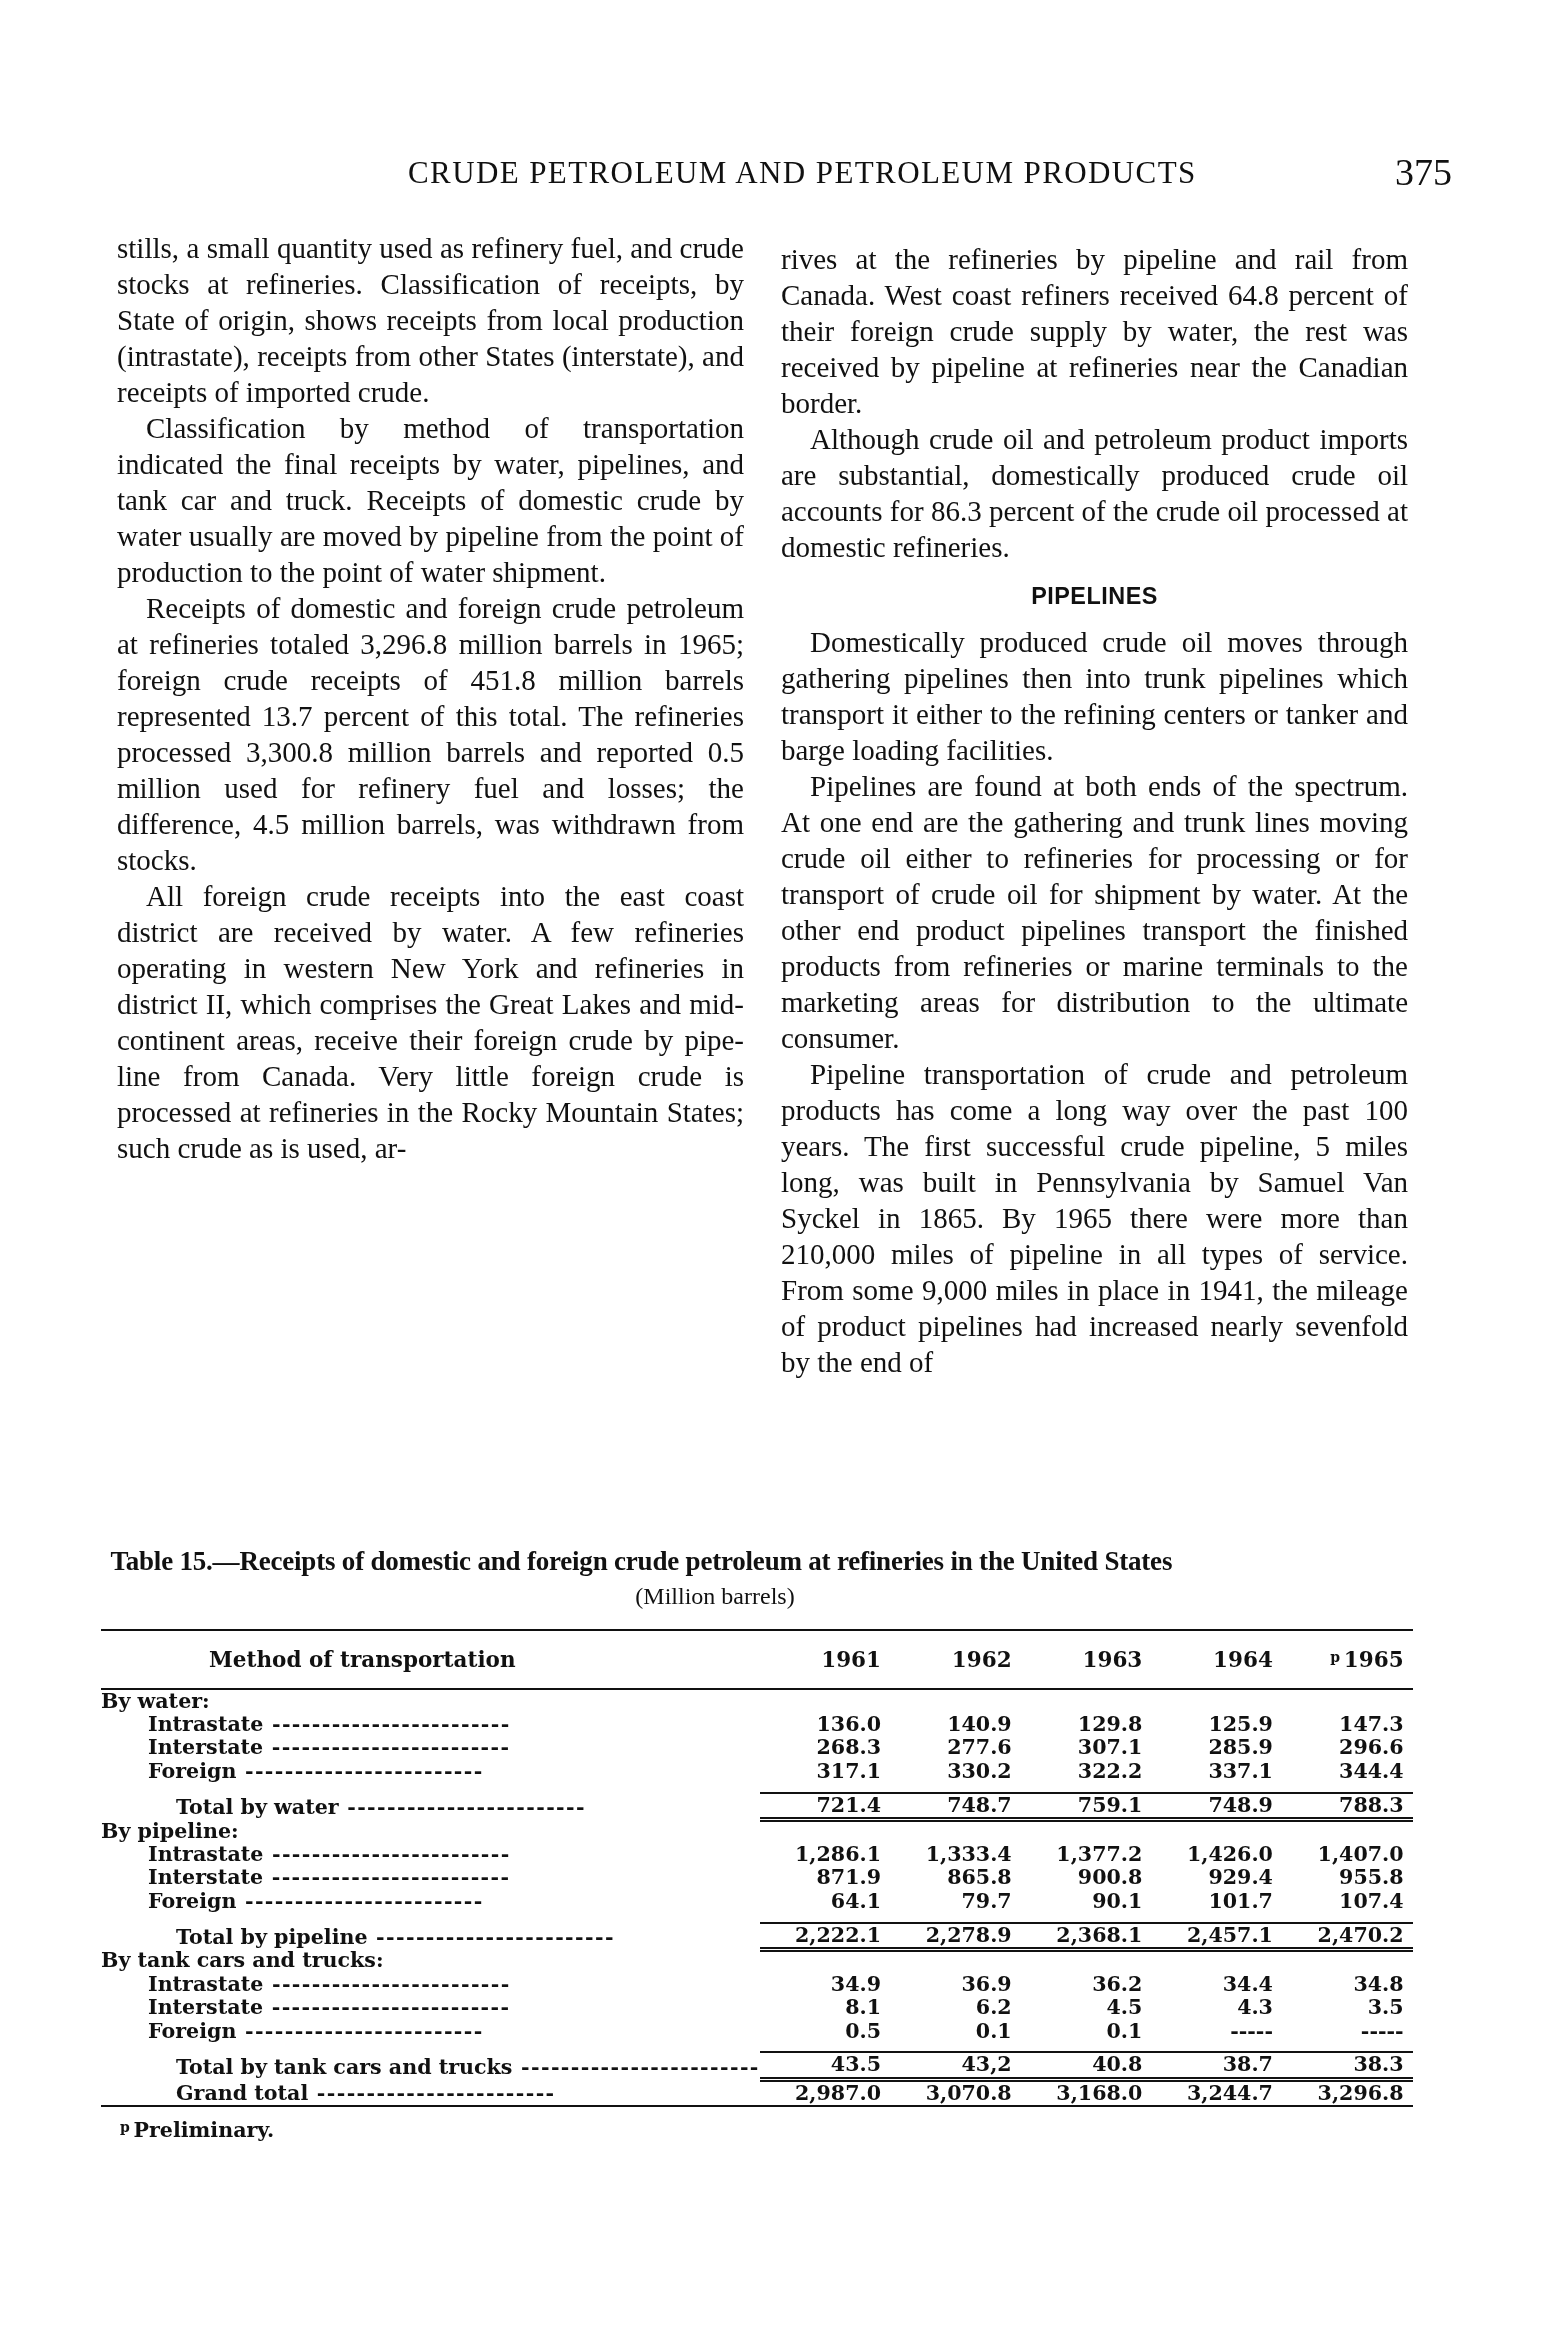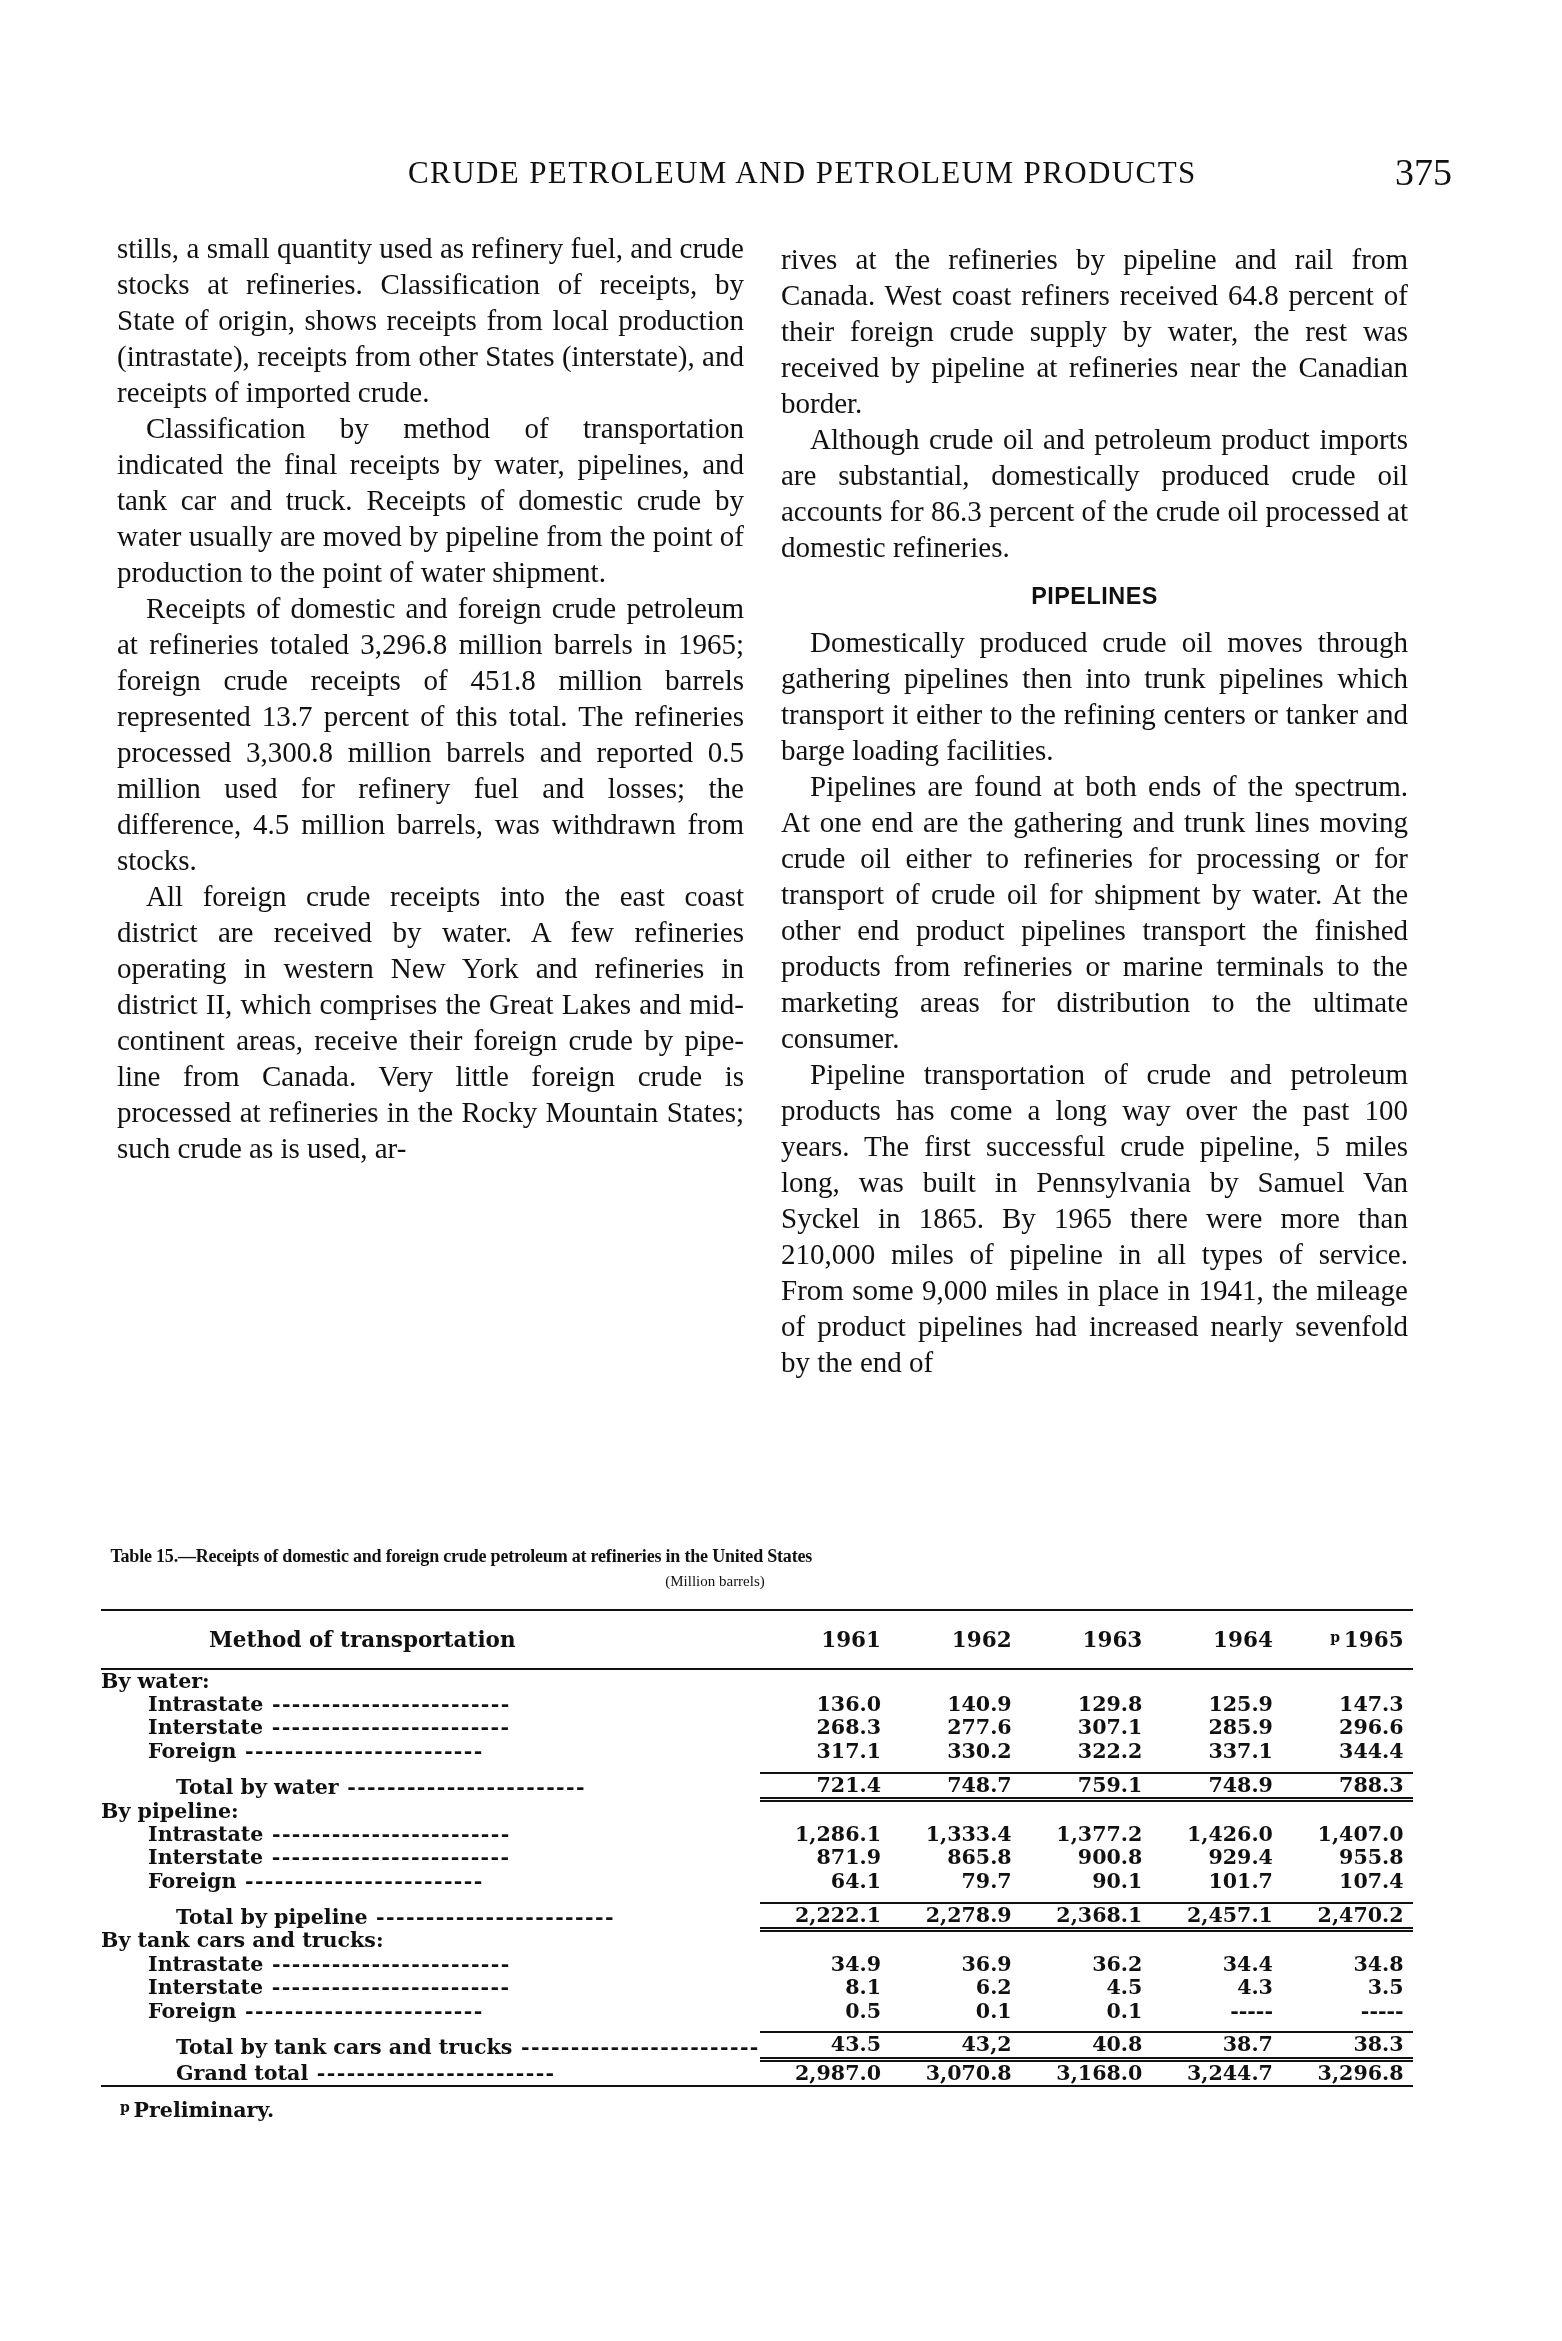--- a/index.html
+++ b/index.html
@@ -27,25 +27,25 @@
   .column p.indent { text-indent: 29px; }
   .section-heading {
     text-align: center; font-family: "Liberation Sans", "DejaVu Sans", sans-serif;
     font-weight: bold; font-size: 23.4px; letter-spacing: 0.5px;
     margin: 17px 0 14px 0; line-height: 28px;
   }
   
   .table-block { position: absolute; left: 101px; top: 1546px; width: 1312px; }
   .table-title {
     font-family: "Liberation Serif", "DejaVu Serif", serif;
-    font-weight: bold; font-size: 18px; letter-spacing: -0.2px;
+    font-weight: bold; font-size: 27px; letter-spacing: -0.2px;
     margin-left: 9.4px; white-space: nowrap;
   }
   .table-units {
-    text-align: center; font-size: 15px; margin-top: 5.6px; margin-left: -84px;
+    text-align: center; font-size: 24px; margin-top: 5.6px; margin-left: -84px;
   }
   table.data {
     border-collapse: collapse; width: 1312px; margin-top: 19px;
     font-family: "DejaVu Serif", "Liberation Serif", serif;
     font-size: 20.6px; font-weight: bold;
   }
   table.data th {
     font-weight: bold; font-size: 21.5px; padding: 16px 0 16px 0;
     border-top: 2.8px solid #111; border-bottom: 2.8px solid #111;
   }

